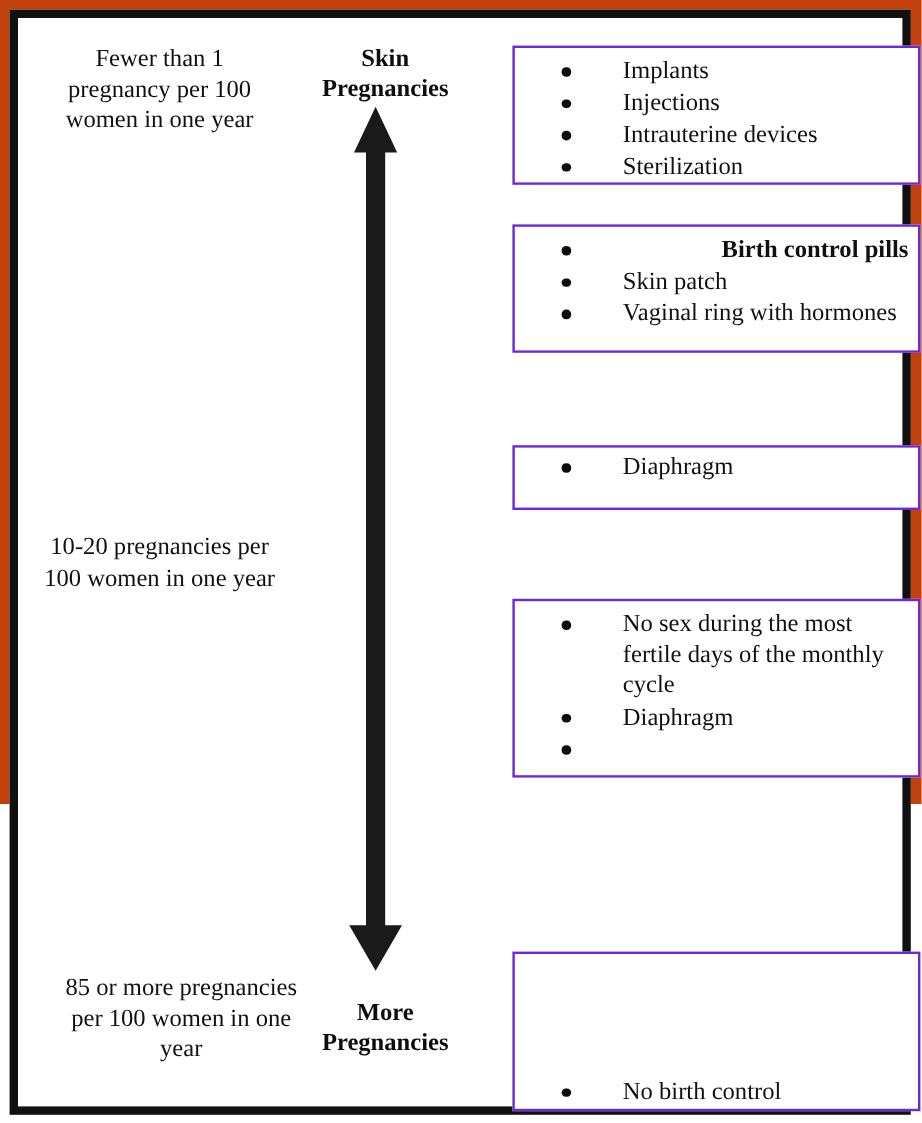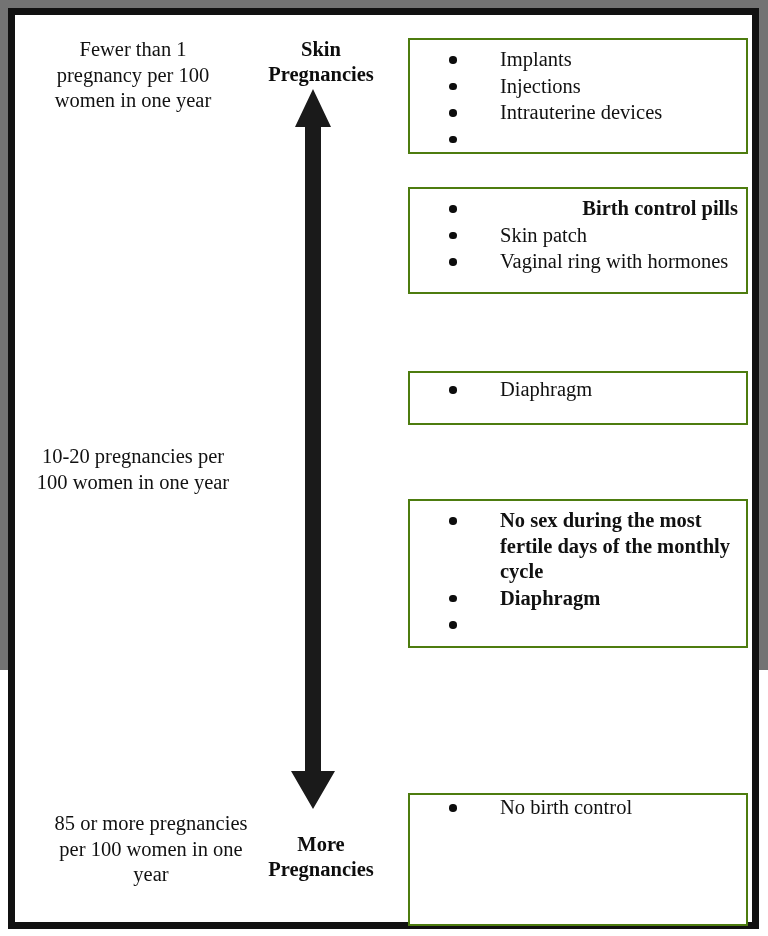--- a/index.html
+++ b/index.html
@@ -12,21 +12,21 @@
     height: 936px;
     font-family: "Liberation Serif", "DejaVu Serif", serif;
     color: #000000;
     overflow: hidden;
   }
 
   #poster {
     position: relative;
     width: 768px;
     height: 670px;
-    background: #737373;
+    background: #c2410c;
   }
 
   
   .frame {
     position: absolute;
     left: 8px;
     top: 8px;
     width: 751px;
     height: 921px;
     box-sizing: border-box;
@@ -64,40 +64,40 @@
     left: 272px;
     top: 74px;
     width: 52px;
     height: 720px;
   }
   .arrow svg { display: block; }
 
   
   .opt-box {
     position: absolute;
-    left: 393px;
+    left: 412px;
     width: 340px;
     box-sizing: border-box;
-    border: 2px solid #4d7c0f;
+    border: 2px solid #6d28d9;
     background: #ffffff;
   }
   .opt-box.b1 { top: 23px;  height: 116px; }
   .opt-box.b2 { top: 172px; height: 107px; }
   .opt-box.b3 { top: 356px; height: 54px;  }
-  .opt-box.b4 { top: 484px; height: 149px; font-weight: bold; }
+  .opt-box.b4 { top: 484px; height: 149px; }
   .opt-box.b5 { top: 778px; height: 133px; }
 
   .opt-list {
     list-style: none;
     margin: 0;
     padding: 0;
     height: 100%;
     display: flex;
     flex-direction: column;
-    justify-content: flex-start;
+    justify-content: flex-end;
   }
   .opt-box.b1 .opt-list,
   .opt-box.b2 .opt-list,
   .opt-box.b4 .opt-list { justify-content: flex-start; padding-top: 7px; }
   .opt-box.b3 .opt-list { justify-content: flex-start; padding-top: 4px; }
 
   .opt-item {
     position: relative;
     padding-left: 90px;
     padding-right: 8px;
@@ -156,20 +156,21 @@
         <li class="opt-item">
           <span class="bullet"></span>
           <span class="opt-text">Injections</span>
         </li>
         <li class="opt-item">
           <span class="bullet"></span>
           <span class="opt-text">Intrauterine devices</span>
         </li>
         <li class="opt-item">
           <span class="bullet"></span>
+          <span class="opt-text">Sterilization</span>
         </li>
       </ul>
     </div>
 
     <div class="opt-box b2">
       <ul class="opt-list">
         <li class="opt-item bold">
           <span class="bullet"></span>
           <span class="opt-text">Birth control pills</span>
         </li>

